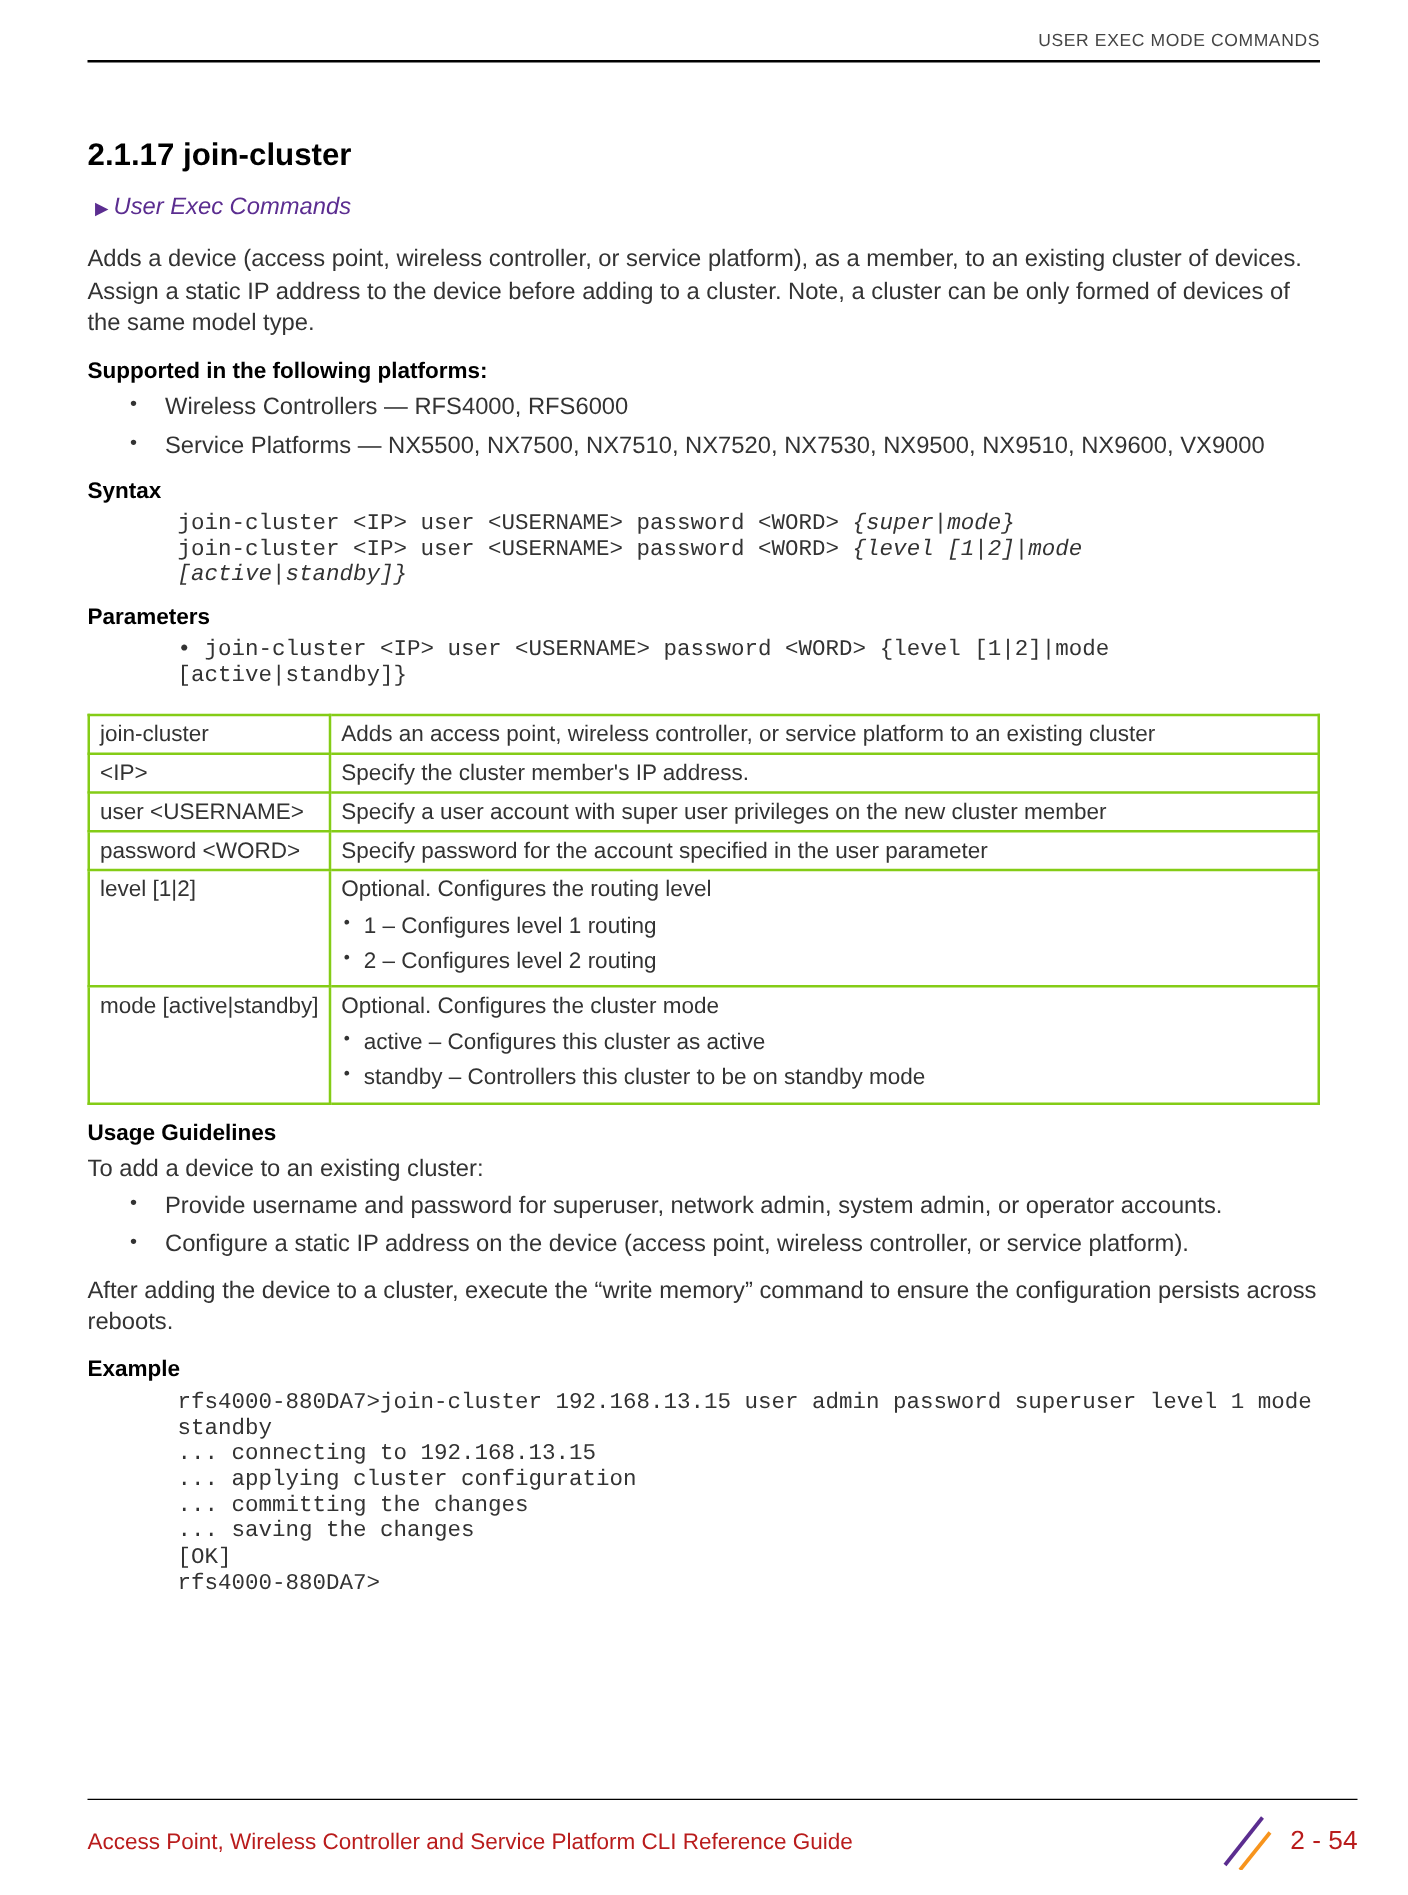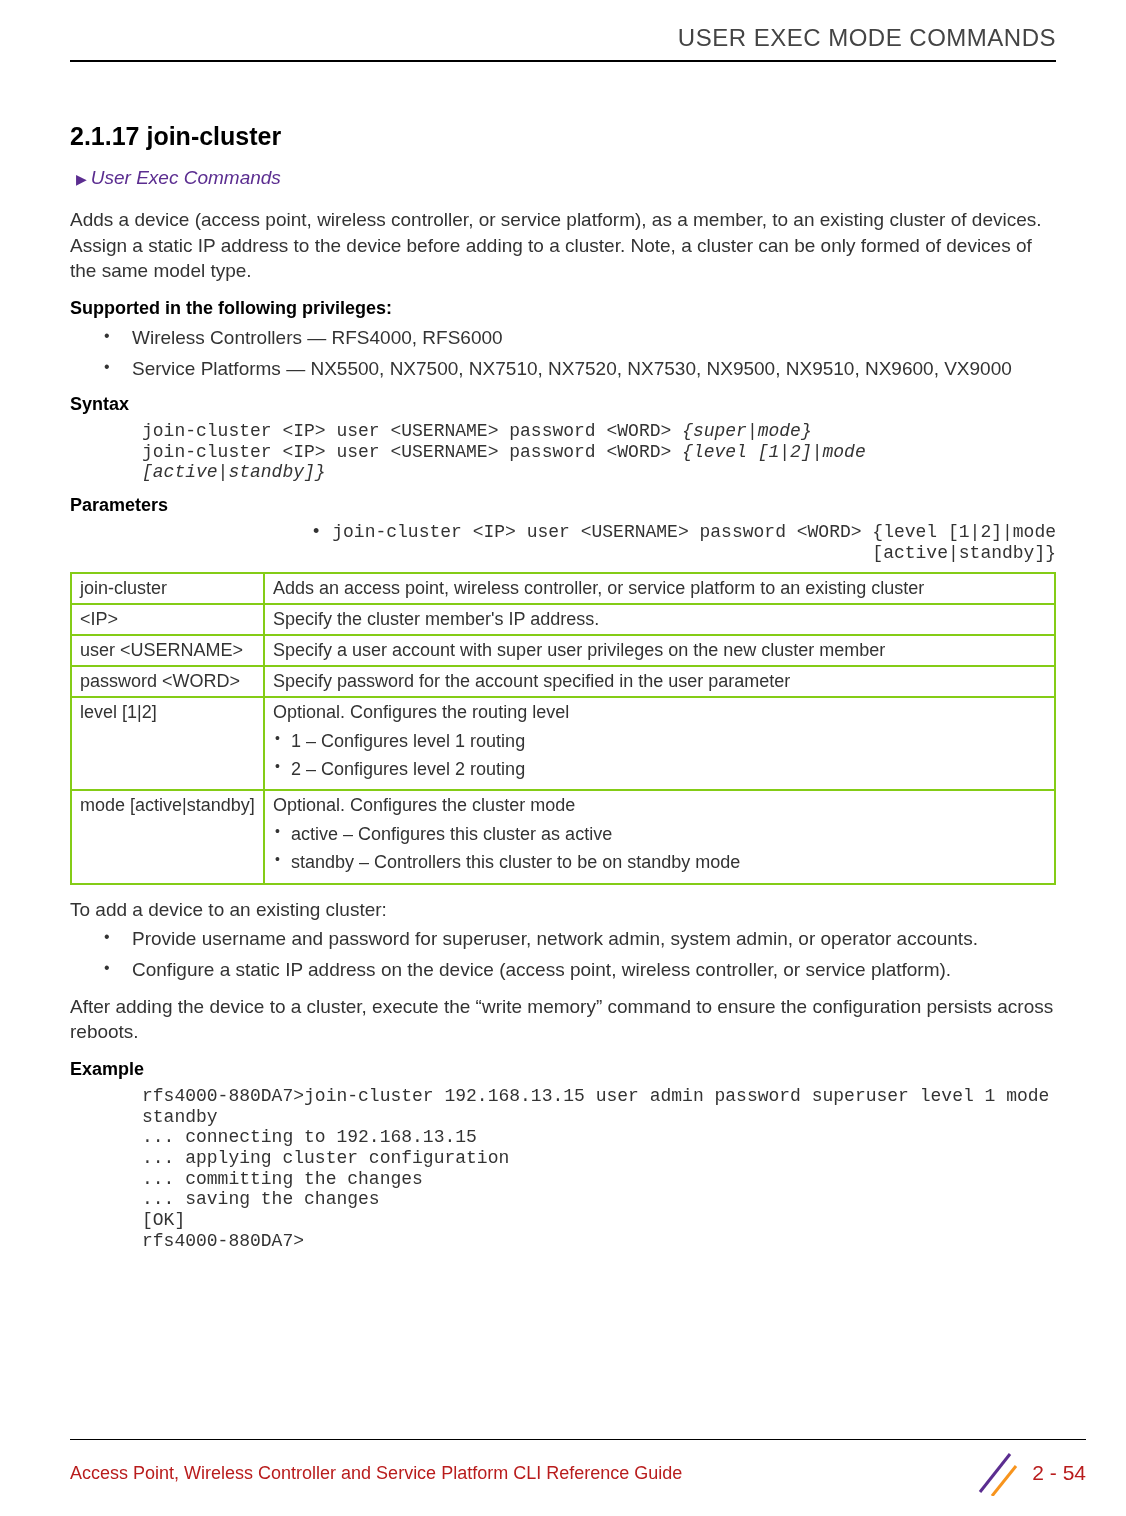--- a/index.html
+++ b/index.html
@@ -15,21 +15,21 @@
     position: relative;
     box-sizing: border-box;
     padding: 20px 70px 0 70px;
   }
   .header-line {
     border-top: 2px solid #000;
     margin-top: 6px;
   }
   .header-title {
     text-align: right;
-    font-size: 24px;
+    font-size: 14px;
     letter-spacing: 0.5px;
     color: #444;
     padding: 4px 0 2px 0;
   }
   .section-title {
     color: #000000;
     font-size: 25px;
     font-weight: bold;
     margin-top: 60px;
     margin-bottom: 16px;
@@ -89,22 +89,21 @@
     margin-bottom: 6px;
   }
   .code-block .ital { font-style: italic; }
   .param-code {
     font-family: "Courier New", monospace;
     font-size: 18px;
     color: #333;
     white-space: pre-wrap;
     padding-left: 72px;
     line-height: 1.15;
-    margin-bottom: 8px;
-    text-align: right;
+    margin-bottom: 19px;
   }
   table.params {
     width: 100%;
     border-collapse: collapse;
     font-size: 18px;
     margin-bottom: 12px;
   }
   table.params td {
     border: 2px solid #84cc16;
     padding: 4px 8px;
@@ -165,21 +164,21 @@
   <div class="header-title">USER EXEC MODE COMMANDS</div>
   <div class="header-line"></div>
 
   <div class="section-title">2.1.17 join-cluster</div>
   <div class="breadcrumb">
     <span class="arrow">▶</span><span>User Exec Commands</span>
   </div>
 
   <div class="body-text">Adds a device (access point, wireless controller, or service platform), as a member, to an existing cluster of devices. Assign a static IP address to the device before adding to a cluster. Note, a cluster can be only formed of devices of the same model type.</div>
 
-  <div class="sub-heading">Supported in the following privileges:</div>
+  <div class="sub-heading">Supported in the following platforms:</div>
   <ul class="bullets">
     <li>Wireless Controllers — RFS4000, RFS6000</li>
     <li>Service Platforms — NX5500, NX7500, NX7510, NX7520, NX7530, NX9500, NX9510, NX9600, VX9000</li>
   </ul>
 
   <div class="sub-heading">Syntax</div>
   <div class="code-block"><span>join-cluster &lt;IP&gt; user &lt;USERNAME&gt; password &lt;WORD&gt; </span><span class="ital">{super|mode}</span>
 <span>join-cluster &lt;IP&gt; user &lt;USERNAME&gt; password &lt;WORD&gt; </span><span class="ital">{level [1|2]|mode [active|standby]}</span></div>
 
   <div class="sub-heading">Parameters</div>
@@ -219,20 +218,21 @@
         <span>Optional. Configures the cluster mode</span>
         <ul class="inner-bullets">
           <li>active – Configures this cluster as active</li>
           <li>standby – Controllers this cluster to be on standby mode</li>
         </ul>
       </td>
     </tr>
   </tbody>
     </table>
 
+  <div class="sub-heading">Usage Guidelines</div>
   <div class="body-text" style="margin-bottom:4px;">To add a device to an existing cluster:</div>
   <ul class="bullets">
     <li>Provide username and password for superuser, network admin, system admin, or operator accounts.</li>
     <li>Configure a static IP address on the device (access point, wireless controller, or service platform).</li>
   </ul>
   <div class="body-text">After adding the device to a cluster, execute the “write memory” command to ensure the configuration persists across reboots.</div>
 
   <div class="sub-heading">Example</div>
   <div class="code-block">rfs4000-880DA7&gt;join-cluster 192.168.13.15 user admin password superuser level 1 mode standby
 ... connecting to 192.168.13.15

